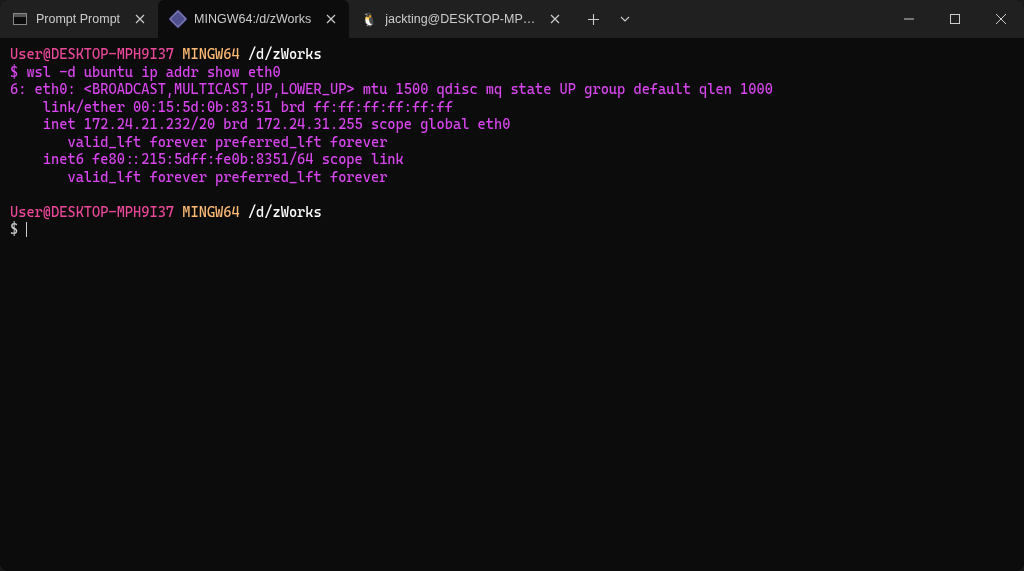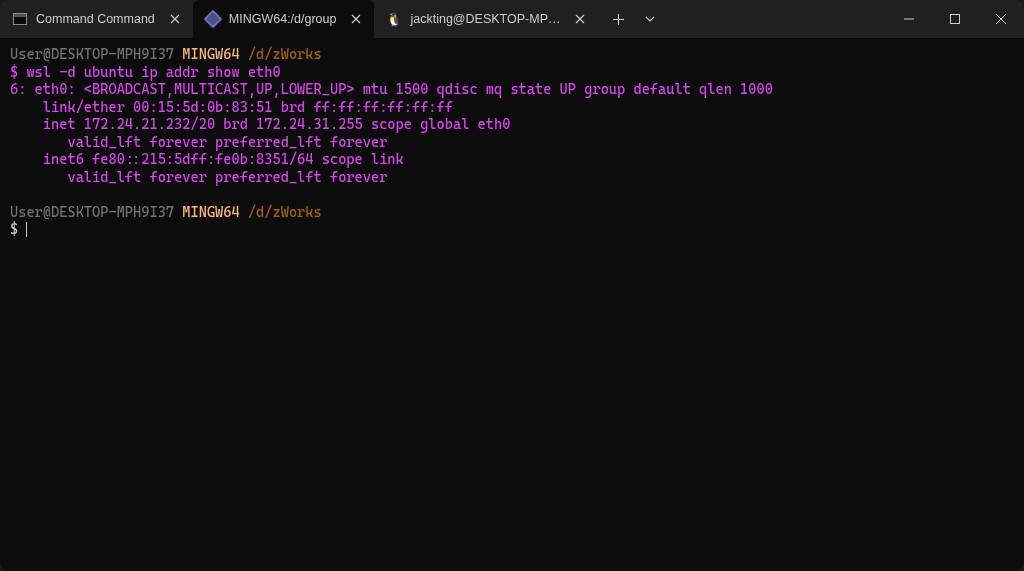--- a/index.html
+++ b/index.html
@@ -117,27 +117,27 @@
       background: #0c0c0c;
       padding: 8px 10px;
       font-size: 14px;
       line-height: 17.5px;
       color: #cccccc;
       font-family: 'Cascadia Code', 'Consolas', monospace;
       white-space: pre;
       overflow: hidden;
     }
     .prompt-user {
-      color: #737373;
+      color: #ec4899;
     }
     .prompt-sys {
       color: #fdba74;
     }
     .prompt-path {
-      color: #a16207;
+      color: #ffffff;
     }
     .prompt-dollar {
       color: #cccccc;
     }
     .output {
       color: #d946ef;
     }
     .cursor {
       display: inline-block;
       width: 1px;
@@ -176,36 +176,36 @@
 <body>
 
 <div class="window">
   <div class="titlebar">
     <div class="tabs">
 
       <div class="tab inactive">
         <span class="tab-icon">
           <span class="cmd-icon-box"></span>
         </span>
-        <span class="tab-title">Command Command</span>
+        <span class="tab-title">Prompt Prompt</span>
         <span class="tab-close">
           <svg width="10" height="10" viewBox="0 0 10 10">
               <path d="M1 1 L9 9 M9 1 L1 9" stroke="currentColor" stroke-width="1.2" fill="none"></path>
             </svg>
         </span>
       </div>
 
       <div class="tab active">
         <span class="tab-icon">
           <svg class="git-icon" viewBox="0 0 14 14">
             <rect x="0" y="0" width="14" height="14" rx="2" fill="#4f4f8f"></rect>
             <rect x="1.5" y="1.5" width="11" height="11" rx="1.5" fill="none" stroke="#9d9dc8" stroke-width="0.8"></rect>
           </svg>
         </span>
-        <span class="tab-title">MINGW64:/d/group</span>
+        <span class="tab-title">MINGW64:/d/zWorks</span>
         <span class="tab-close">
           <svg width="10" height="10" viewBox="0 0 10 10">
               <path d="M1 1 L9 9 M9 1 L1 9" stroke="currentColor" stroke-width="1.2" fill="none"></path>
             </svg>
         </span>
       </div>
 
       <div class="tab inactive">
         <span class="tab-icon tux-icon">🐧</span>
         <span class="tab-title">jackting@DESKTOP-MPH9</span>

